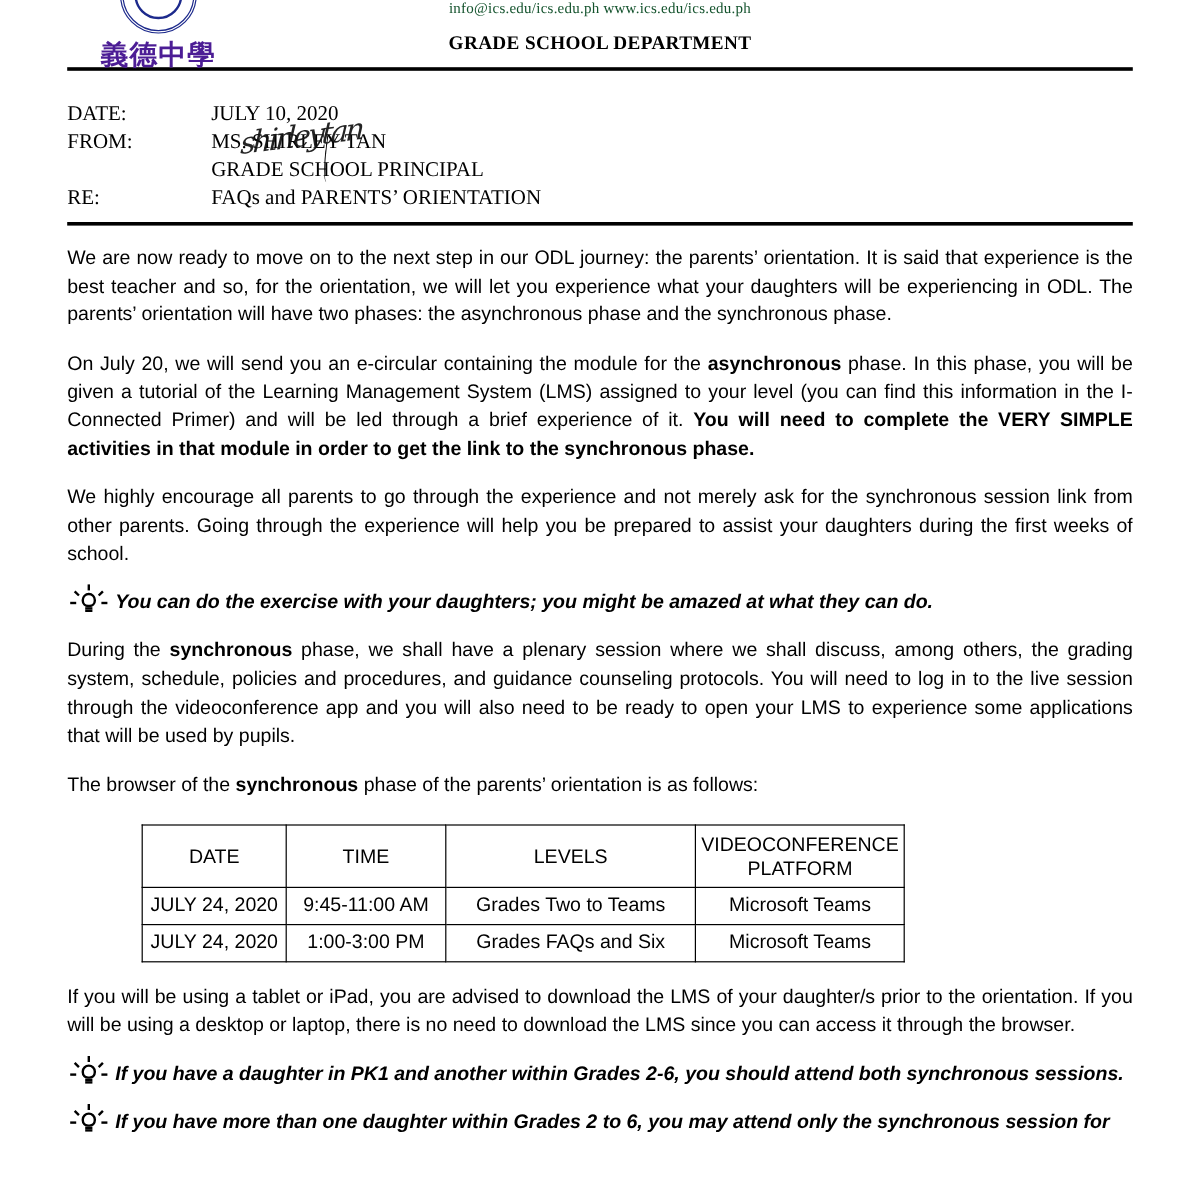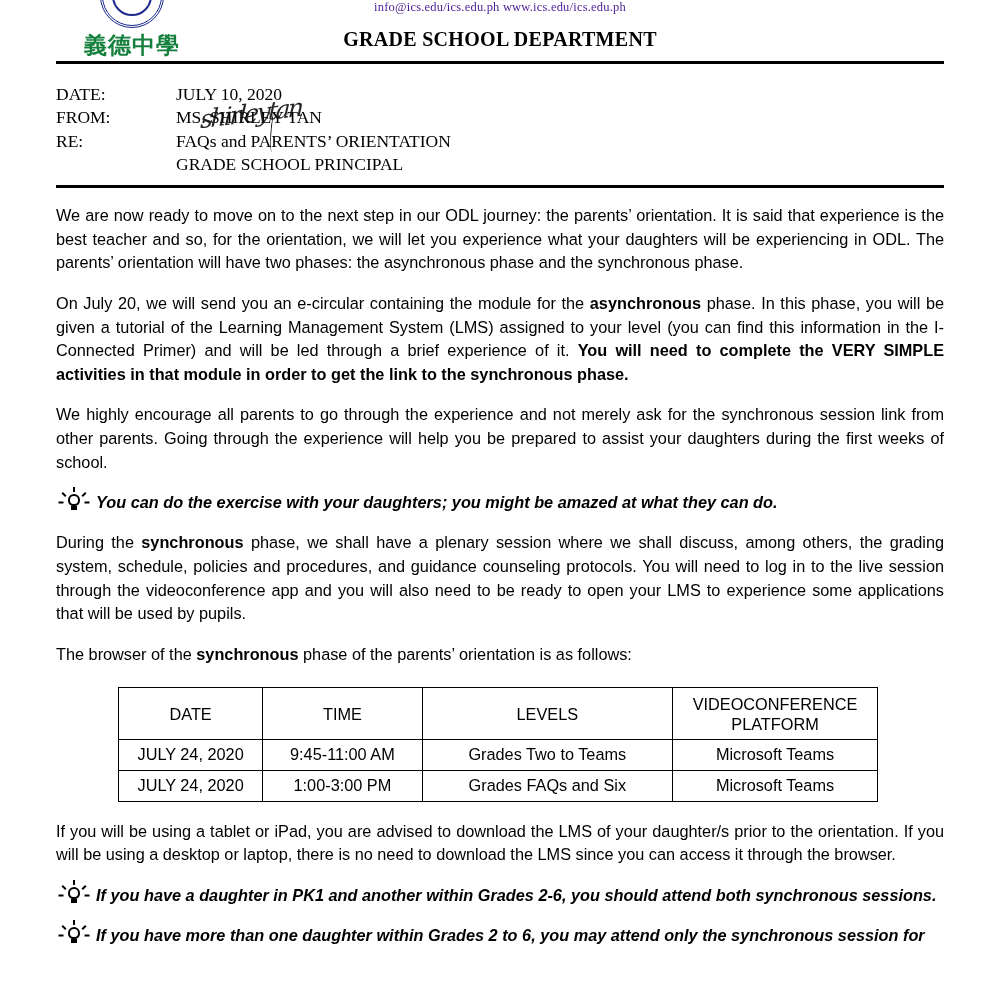--- a/index.html
+++ b/index.html
@@ -56,37 +56,37 @@
     font-family: "DejaVu Sans", sans-serif;
     font-size: 11px;
     color: #1d2a8c;
     letter-spacing: -0.5px;
   }
   .logo-cn {
     margin-top: 2px;
     font-family: "DejaVu Sans", sans-serif;
     font-size: 23px;
     font-weight: bold;
-    color: #15803d;
+    color: #4c1d95;
     letter-spacing: 1px;
     white-space: nowrap;
   }
   .contact-line {
     text-align: center;
     font-family: "Liberation Serif", serif;
     font-size: 12.5px;
-    color: #4c1d95;
+    color: #14532d;
     letter-spacing: 0.2px;
     height: 16px;
     overflow: hidden;
   }
   .dept-line {
     text-align: center;
     font-family: "Liberation Serif", serif;
-    font-size: 20px;
+    font-size: 16px;
     font-weight: bold;
     letter-spacing: 0.3px;
     margin-top: 12px;
   }
   .rule-thick {
     border-top: 3.5px solid #000;
     margin-top: 10px;
   }
 
   
@@ -182,21 +182,21 @@
   }
   .bulb .r1 { left: 11px; top: -2px; }
   .bulb .r2 { left: 1px;  top: 3px; transform: rotate(-45deg); }
   .bulb .r3 { left: 21px; top: 3px; transform: rotate(45deg); }
   .bulb .r4 { left: -2px; top: 11px; transform: rotate(90deg); }
   .bulb .r5 { left: 24px; top: 11px; transform: rotate(90deg); }
 
   
   .sched-wrap {
     margin: 21px 0 18px 62px;
-    width: 760px;
+    width: 636px;
   }
   table.sched {
     border-collapse: collapse;
     width: 100%;
     font-family: "Liberation Sans", sans-serif;
     font-size: 16.3px;
   }
   table.sched th, table.sched td {
     border: 1.3px solid #000;
     text-align: center;
@@ -244,27 +244,27 @@
 
 
     <div class="meta-row">
       <div class="meta-label">FROM:</div>
       <div class="meta-value">MS. SHIRLEY TAN</div>
       <div class="signature">shirleytan</div>
       <div class="sig-flourish"></div>
     </div>
 
     <div class="meta-row">
+      <div class="meta-label"></div>
+      <div class="meta-value">GRADE SCHOOL PRINCIPAL</div>
+    </div>
+
+    <div class="meta-row">
       <div class="meta-label">RE:</div>
       <div class="meta-value">FAQs and PARENTS’ ORIENTATION</div>
-    </div>
-
-    <div class="meta-row">
-      <div class="meta-label"></div>
-      <div class="meta-value">GRADE SCHOOL PRINCIPAL</div>
     </div>
 
     <div class="rule-thick2"></div>
   </div>
 
   <div class="body-copy clip-bottom">
 
     <p>We are now ready to move on to the next step in our ODL journey:  the parents’ orientation.  It is said that experience is the best teacher and so, for the orientation, we will let you experience what your daughters will be experiencing in ODL.  The parents’ orientation will have two phases:  the asynchronous phase and the synchronous phase.</p>
 
     <p><span>On July 20, we will send you an e-circular containing the module for the </span><b>asynchronous</b><span> phase.  In this phase, you will be given a tutorial of the Learning Management System (LMS) assigned to your level (you can find this information in the I-Connected Primer) and will be led through a brief experience of it.  </span><b>You will need to complete the VERY SIMPLE activities in that module in order to get the link to the synchronous phase.</b></p>

